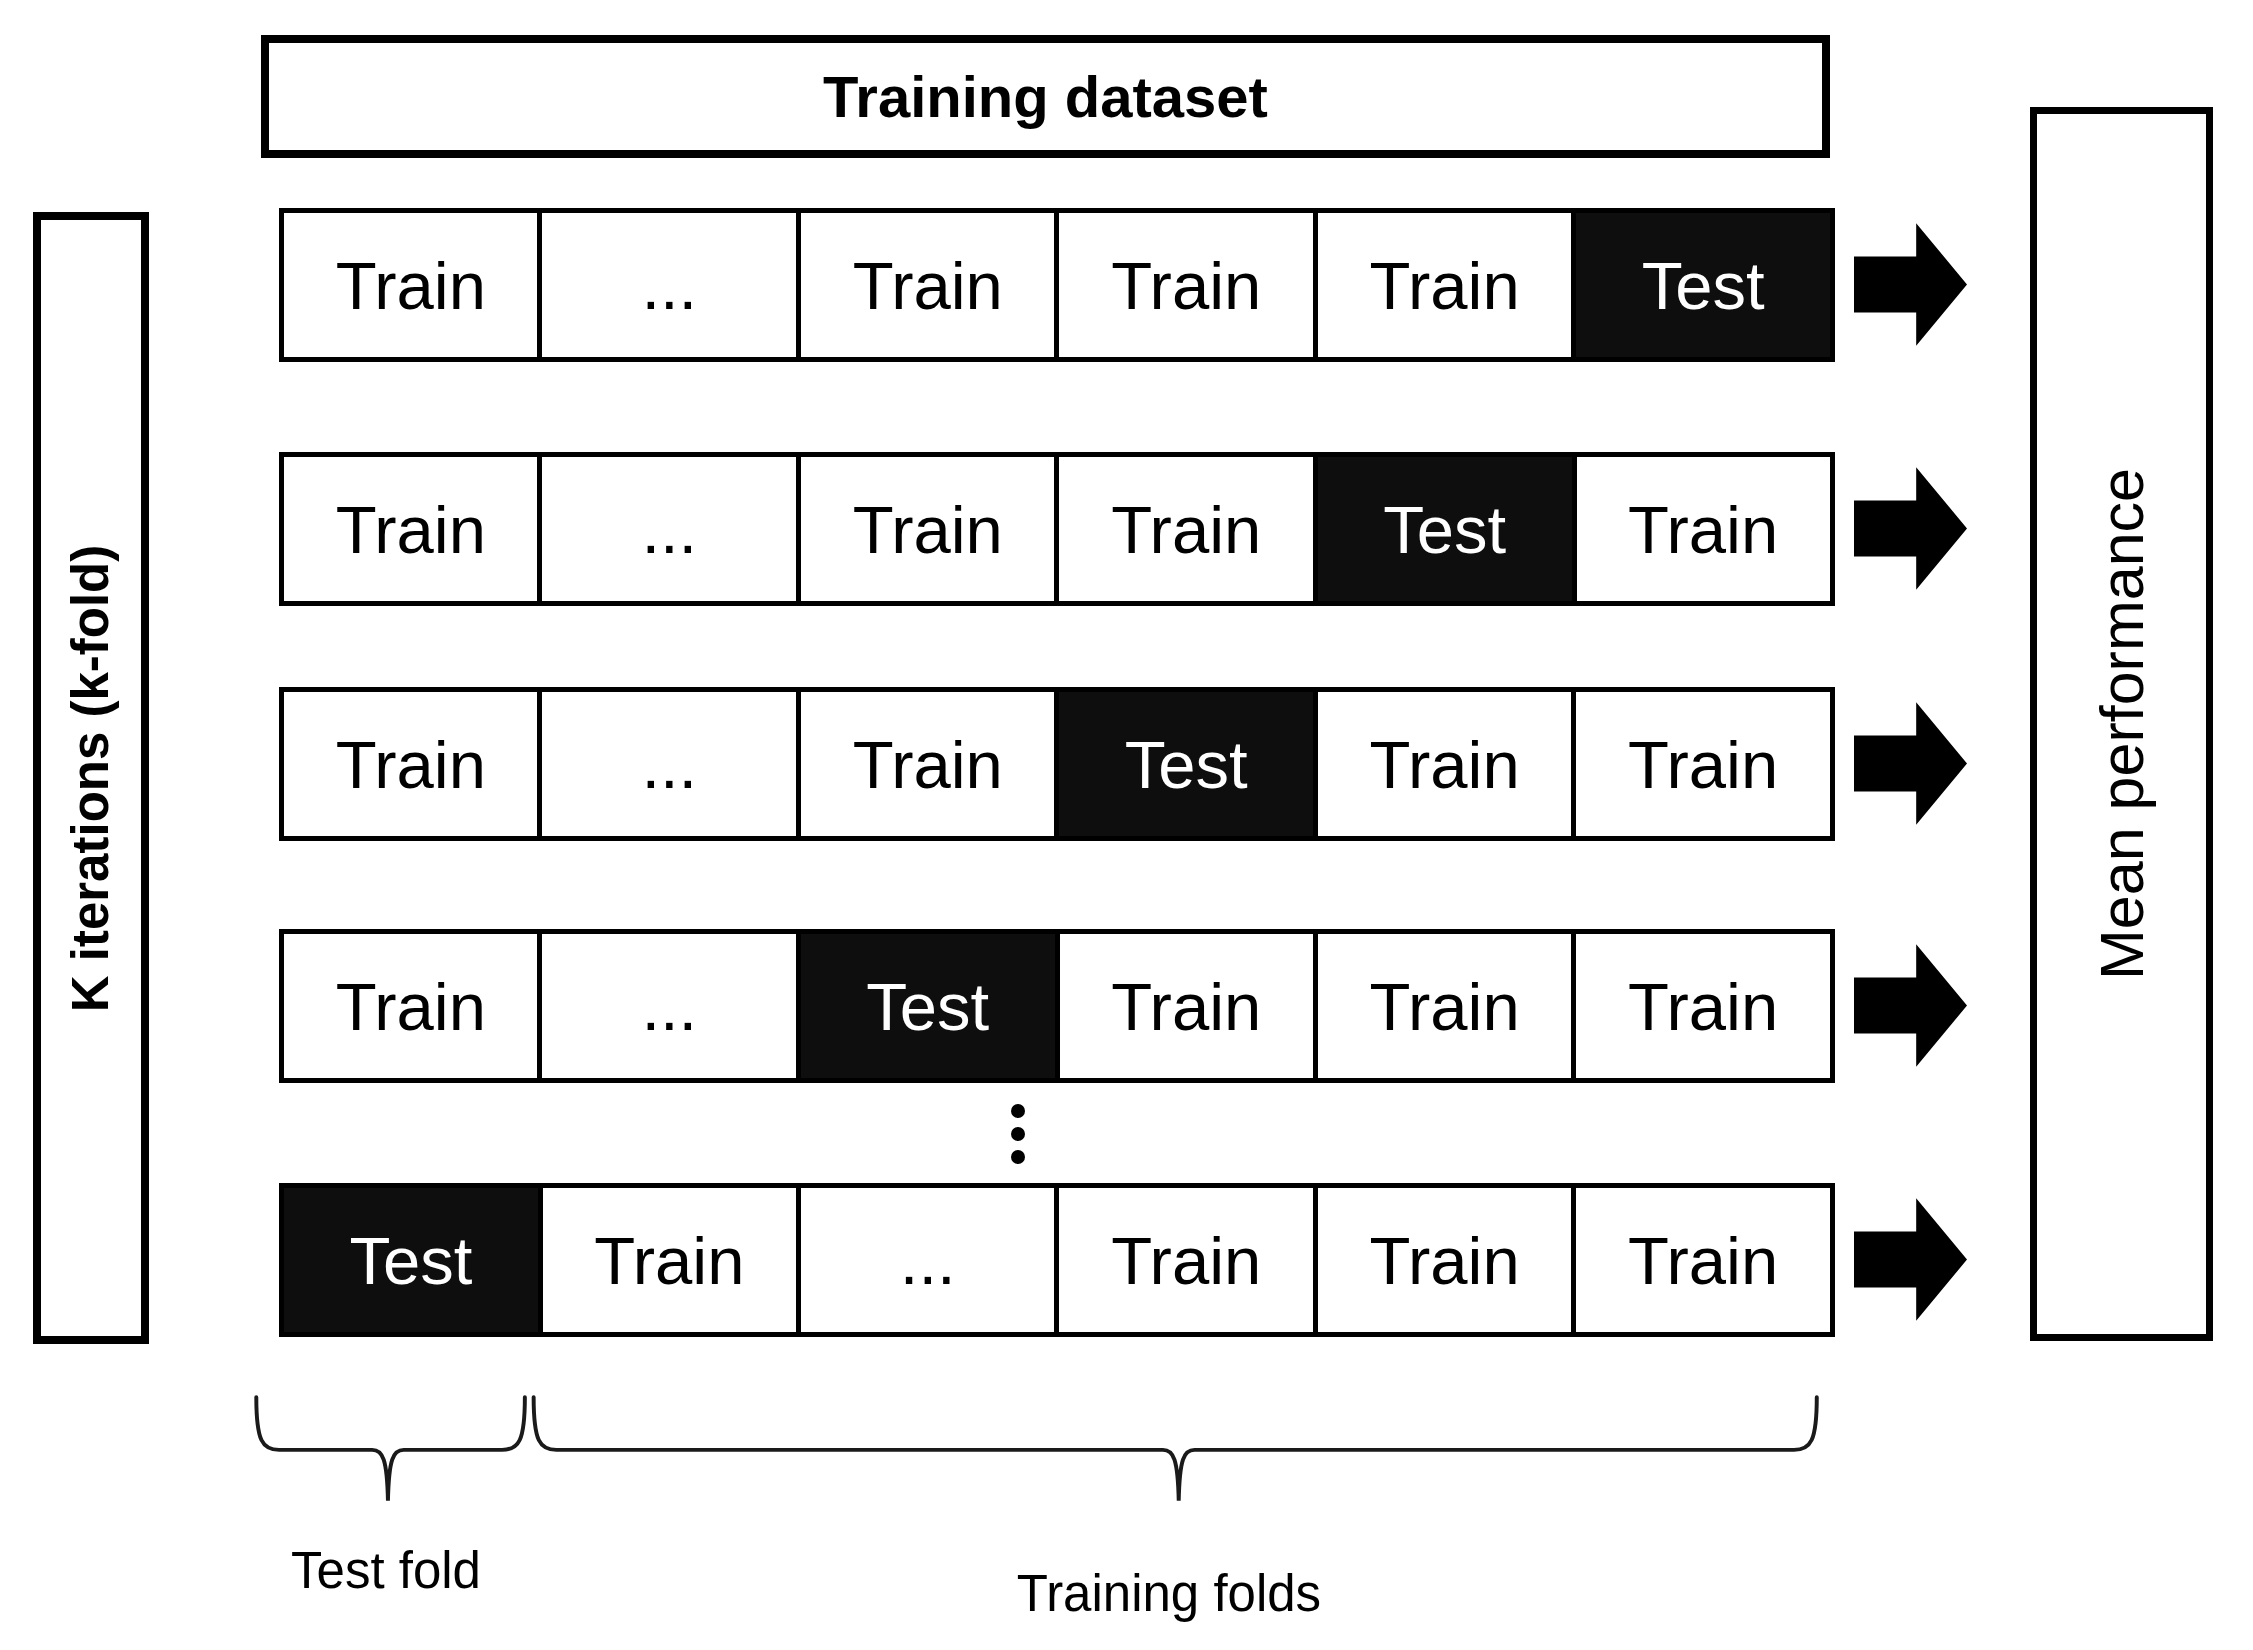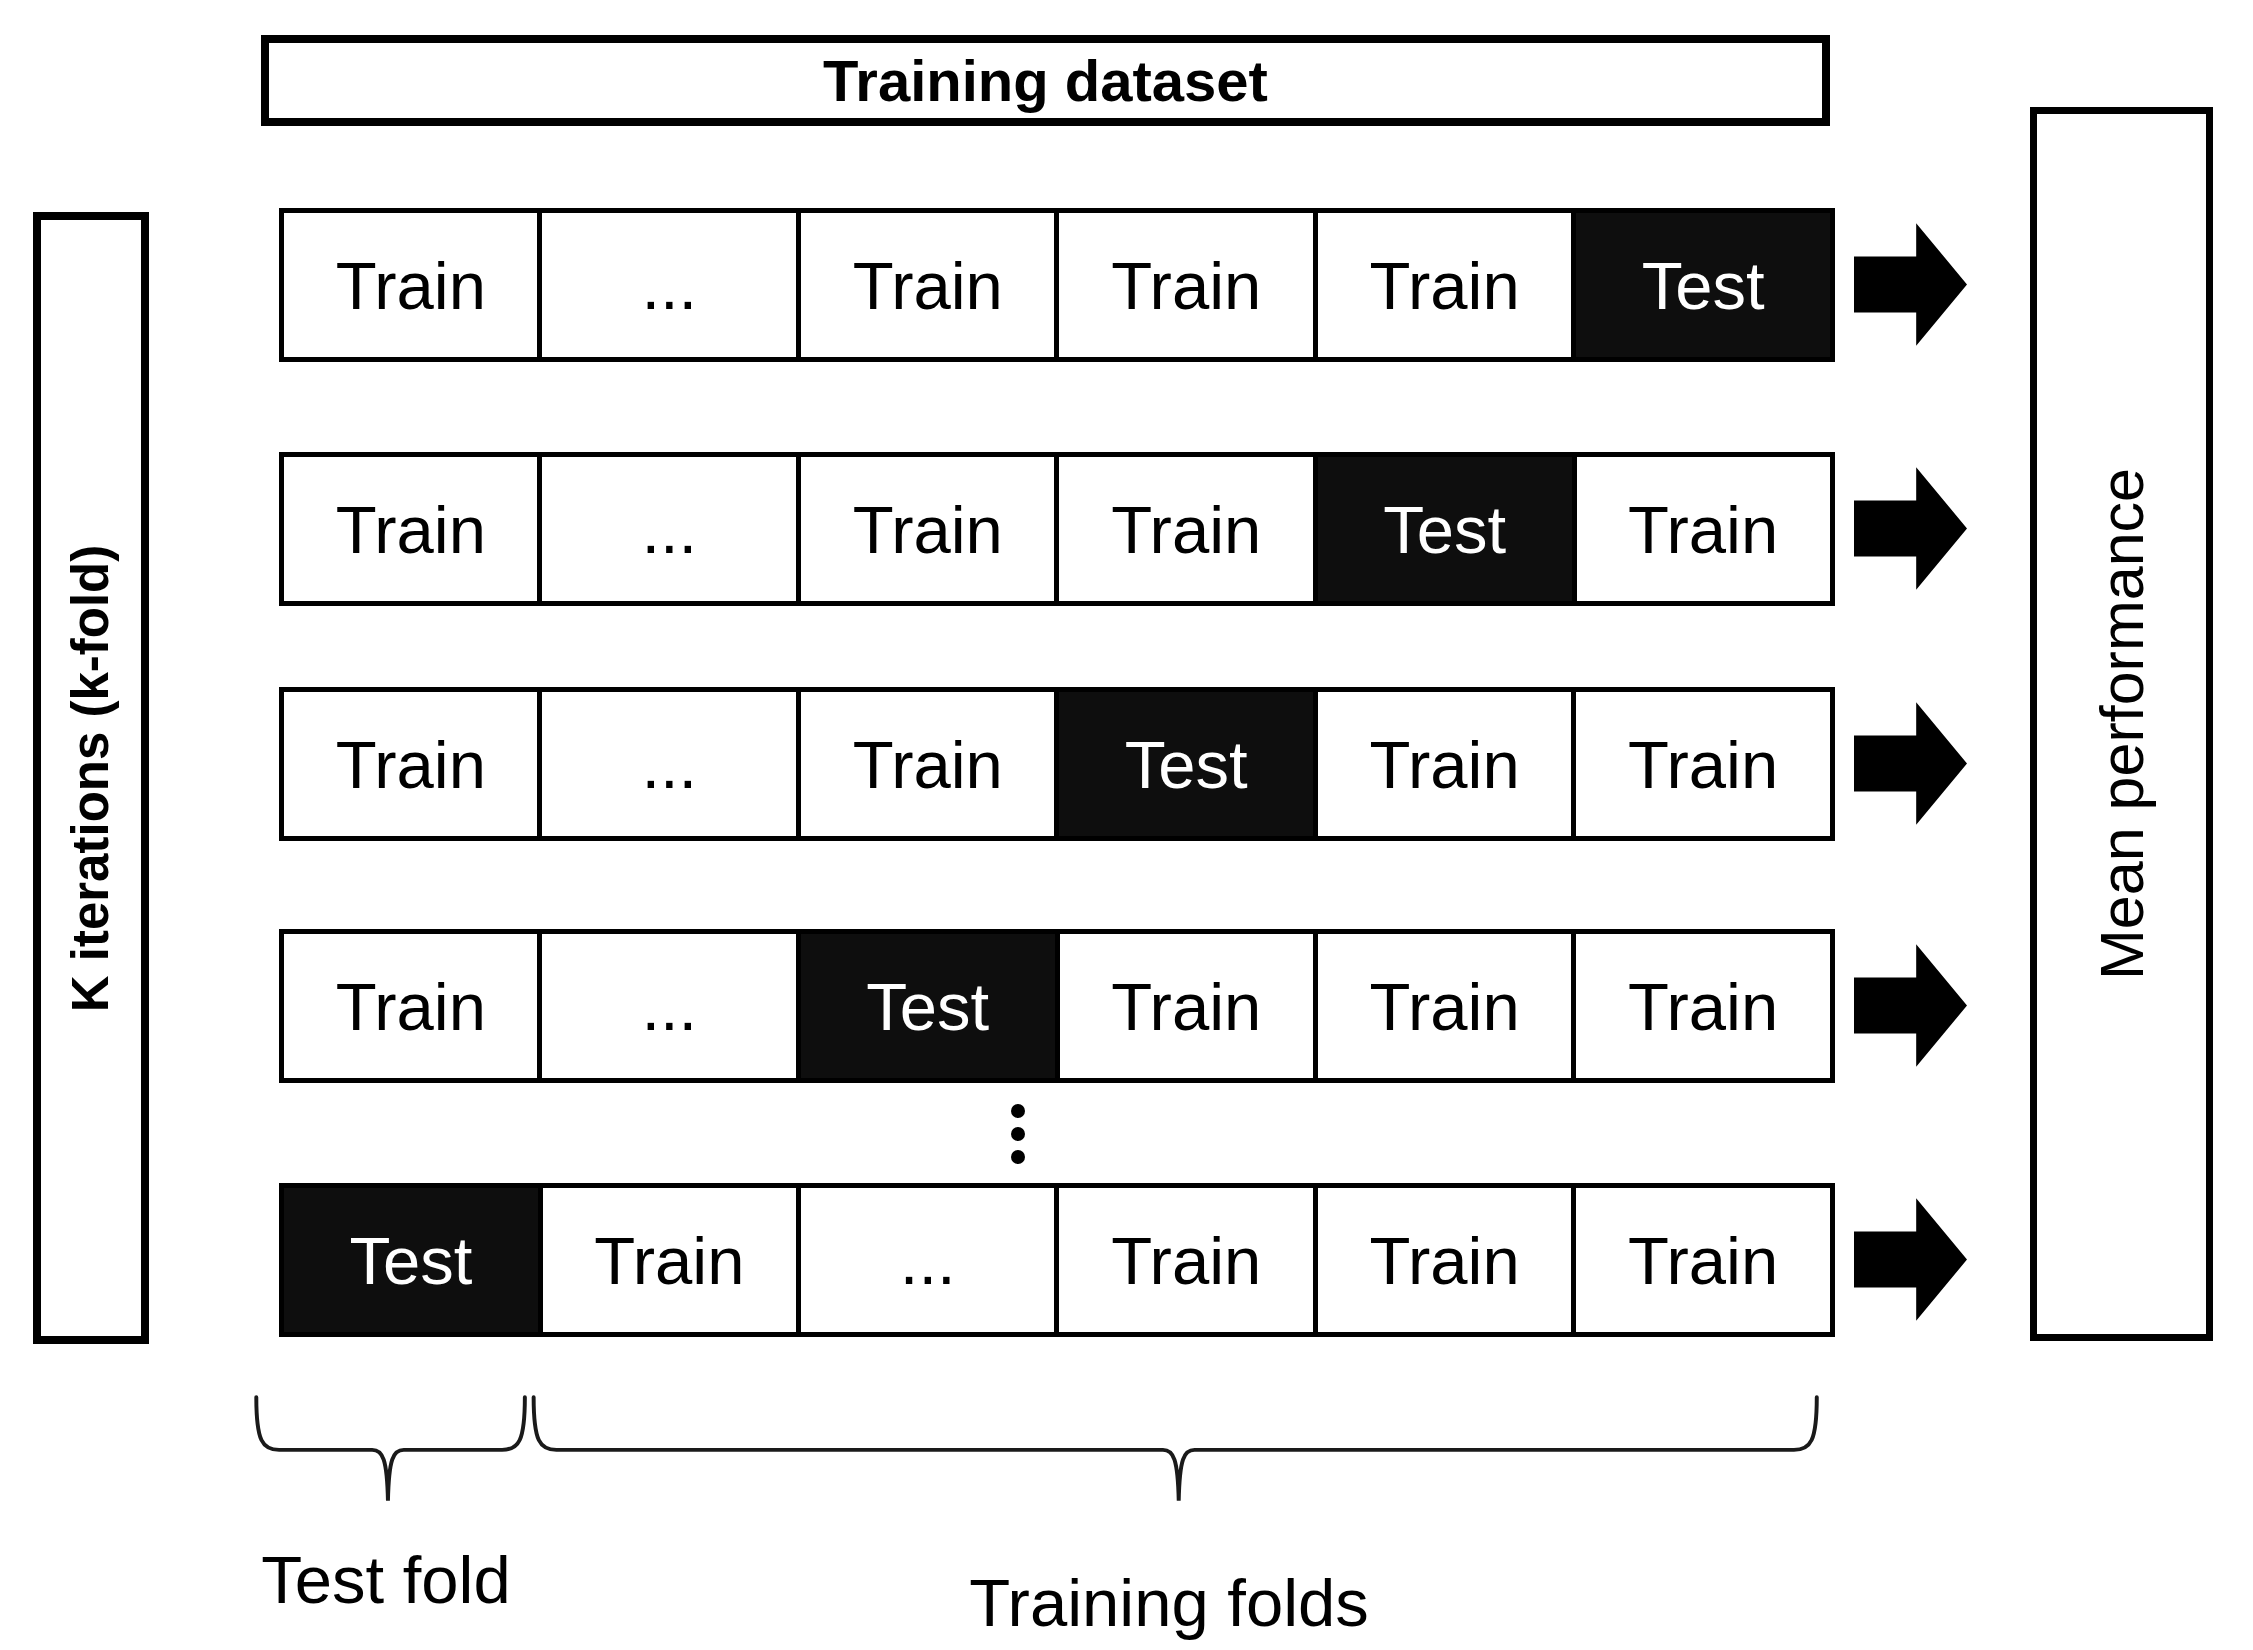--- a/index.html
+++ b/index.html
@@ -17,21 +17,21 @@
     color:var(--line);
     overflow:hidden;
   }
   .box{
     position:absolute;
     background:#fff;
     border:8px solid var(--line);
     box-sizing:border-box;
     display:flex;align-items:center;justify-content:center;
   }
-  .top-box{left:261px;top:35px;width:1569px;height:91px;}
+  .top-box{left:261px;top:35px;width:1569px;height:123px;}
   .top-box span{font-size:58px;font-weight:bold;white-space:nowrap;}
   .left-box{left:33px;top:212px;width:116px;height:1132px;}
   .left-box .vtext{font-size:51px;font-weight:bold;}
   .mean-box{left:2030px;top:107px;width:183px;height:1234px;border-width:7px;}
   .mean-box .vtext{font-size:61px;font-weight:normal;}
   .vtext{transform:rotate(-90deg);white-space:nowrap;}
 
   
   #folds-grid{position:absolute;left:259px;top:0;width:1556px;height:1650px;}
   .fold-row{position:absolute;left:0;width:100%;height:154px;display:flex;padding-left:20px;}
@@ -65,21 +65,21 @@
   .arrow:nth-of-type(3){top:702px;}
   .arrow:nth-of-type(4){top:944px;}
   .arrow:nth-of-type(5){top:1198px;}
   .arrow svg{display:block;width:100%;height:100%;}
   .arrow polygon{fill:var(--line);}
 
   
   .braces{position:absolute;left:0;top:0;width:2253px;height:1650px;pointer-events:none;}
   .braces path{fill:none;stroke:#1a1a1a;stroke-width:4.5;stroke-linecap:round;}
 
-  .brace-label{position:absolute;font-size:67px;white-space:nowrap;transform:translateX(-50%);}
+  .brace-label{position:absolute;font-size:51px;white-space:nowrap;transform:translateX(-50%);}
   #lbl-test-fold{left:386px;top:1541px;}
   #lbl-training-folds{left:1169px;top:1564px;}
 </style>
 </head>
 <body>
 
 <div class="canvas">
 
   <div class="box top-box">
     <span>Training dataset</span>

